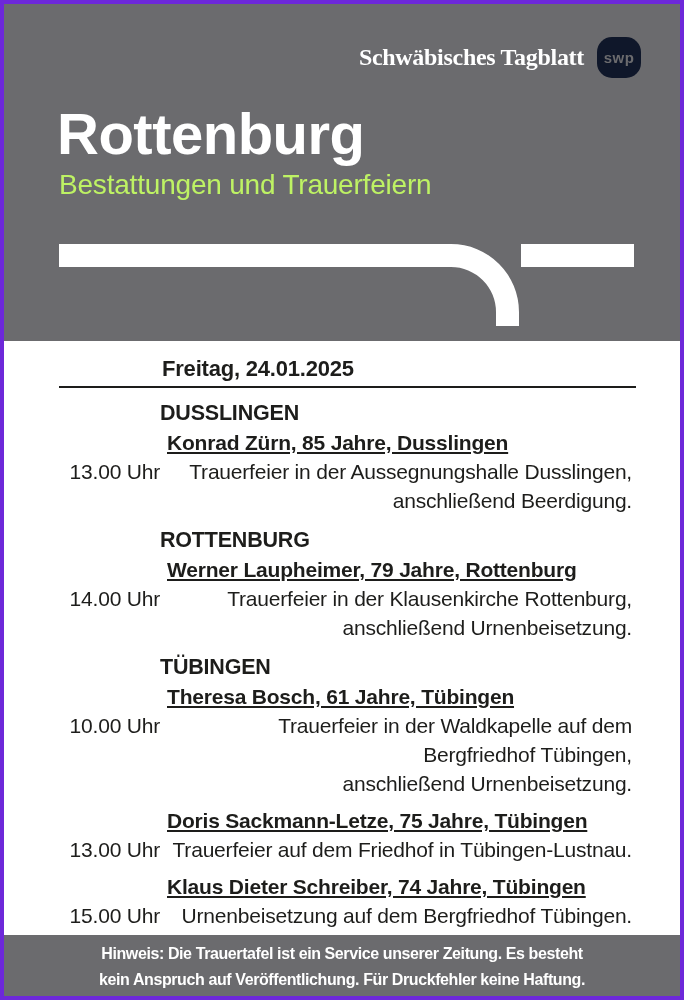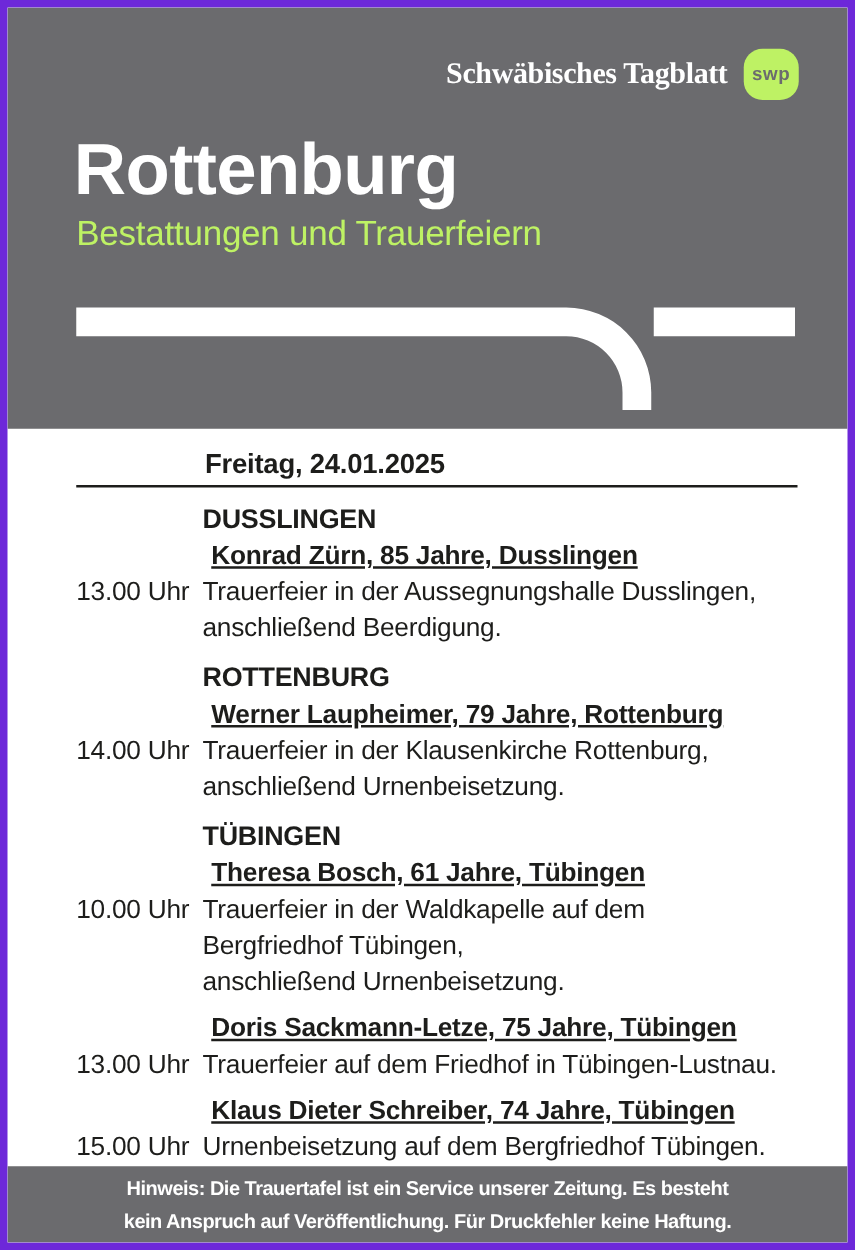--- a/index.html
+++ b/index.html
@@ -1,20 +1,20 @@
 <!DOCTYPE html>
 <html><head>
 <meta charset="utf-8">
 <style>
   html,body{margin:0;padding:0;background:#e8e8e8;}
   .page{
     position:relative;
     width:684px;height:1000px;
     box-sizing:border-box;
-    border:6px solid #6d28d9;
+    border:4px solid #6d28d9;
     background:#ffffff;
     font-family:"Liberation Sans", sans-serif;
     color:#1d1d1b;
     overflow:hidden;
   }
   
   .masthead{
     position:relative;
     height:337px;
     background:#6b6b6e;
@@ -26,21 +26,21 @@
   .brand{
     font-family:"Liberation Serif", serif;
     font-weight:bold;
     font-size:24px;
     color:#ffffff;
     letter-spacing:-0.3px;
     white-space:nowrap;
   }
   .badge{
     width:44px;height:41px;
-    background:#bef264;
+    background:#0f172a;
     border-radius:15px;
     display:flex;align-items:center;justify-content:center;text-align:right;
   }
   .badge span{
     font-size:15px;
     color:#6b6b6e;
     font-weight:bold;
     letter-spacing:0.5px;
   }
   .title{
@@ -86,20 +86,21 @@
   .entry + .entry{margin-top:8px;}
   .name{
     margin-left:108px;
     font-weight:bold;
     line-height:29px;
     text-decoration:underline;
   }
   .row{
     display:grid;
     grid-template-columns:101px 1fr;
+    text-align:right;
   }
   .time{line-height:29px;}
   .lines div{line-height:29px;}
   
   .footer{
     position:absolute;left:0;right:0;bottom:0;
     height:61px;
     background:#6b6b6e;
     color:#ffffff;
     text-align:center;

